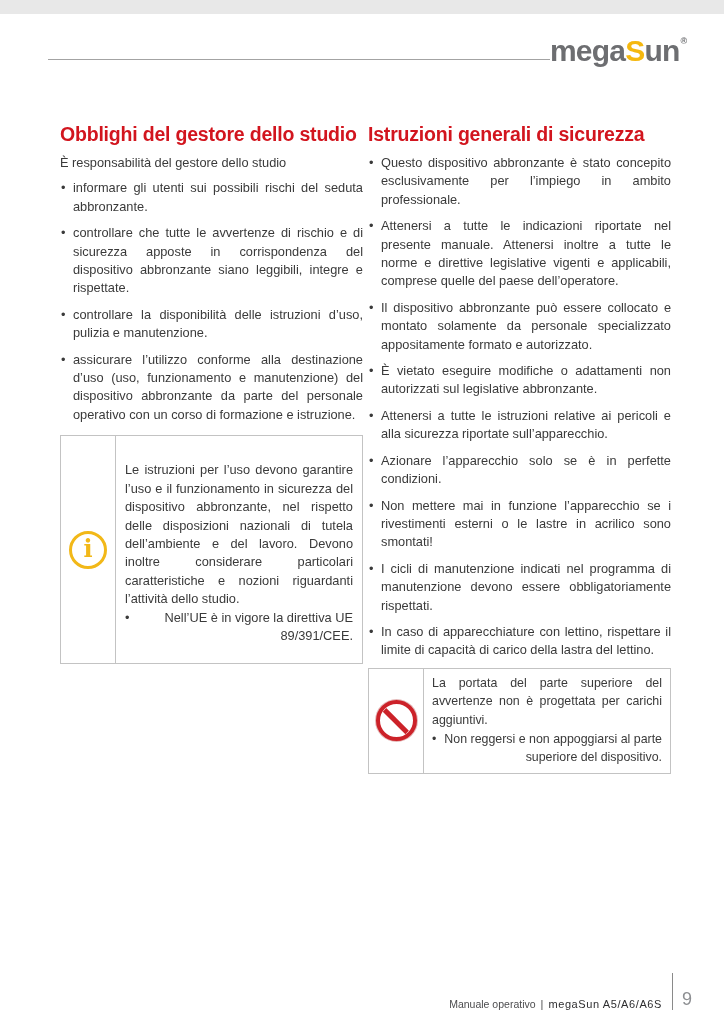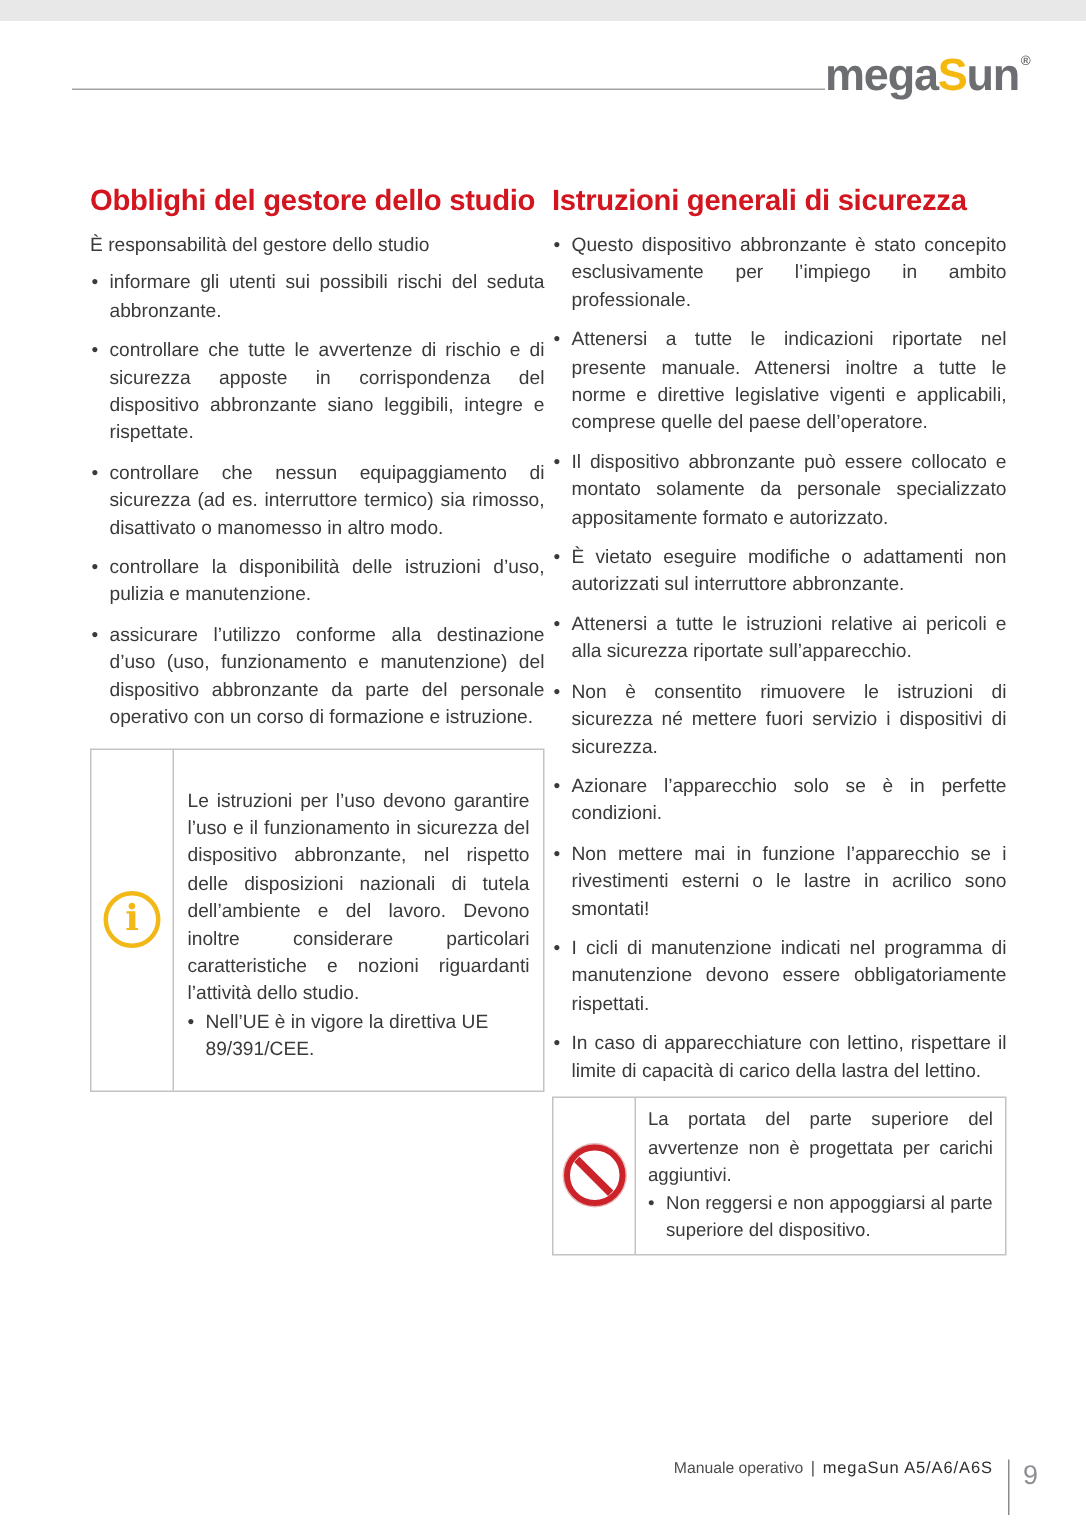--- a/index.html
+++ b/index.html
@@ -99,21 +99,21 @@
   .warning-box .note-text {
     padding: 5px 8px 6px 8px;
     font-size: 12.4px;
     line-height: 18.6px;
   }
   .note-text p { text-align: justify; }
   ul.box-bullets { list-style: none; margin: 0; padding: 0; }
   ul.box-bullets > li {
     position: relative;
     padding-left: 12px;
-    text-align: left;
+    text-align: right;
   }
   ul.box-bullets > li::before {
     content: "\2022";
     position: absolute;
     left: 0; top: 0;
   }
 
   .info-icon {
     width: 38px; height: 38px;
     border: 3px solid #f2b818;
@@ -153,21 +153,21 @@
     line-height: 19.6px;
   }
   .disclaimer p { text-align: justify; }
 
   
   .footer {
     position: absolute;
     right: 32px;
     bottom: 28px;
     display: flex;
-    align-items: flex-start;
+    align-items: flex-end;
   }
   .footer-label {
     font-size: 10.5px;
     color: #4d4d4f;
   }
   .footer-sep {
     font-size: 11px;
     color: #4d4d4f;
     margin: 0 5px;
   }
@@ -197,21 +197,20 @@
   <div class="logo">
     <span>mega</span><span class="logo-s">S</span><span>un</span><sup>®</sup>
   </div>
 
   <section class="col col-left">
     <h1 class="section-heading">Obblighi del gestore dello studio</h1>
     <p class="intro">È responsabilità del gestore dello studio</p>
     <ul class="bullets">
       <li>informare gli utenti sui possibili rischi del seduta abbronzante.</li>
       <li>controllare che tutte le avvertenze di rischio e di sicurezza apposte in corrispondenza del dispositivo abbronzante siano leggibili, integre e rispettate.</li>
-      <li>controllare che nessun equipaggiamento di sicurezza (ad es. interruttore termico) sia rimosso, disattivato o manomesso in altro modo.</li>
       <li>controllare la disponibilità delle istruzioni d’uso, pulizia e manutenzione.</li>
       <li>assicurare l’utilizzo conforme alla destinazione d’uso (uso, funzionamento e manutenzione) del dispositivo abbronzante da parte del personale operativo con un corso di formazione e istruzione.</li>
     </ul>
 
     <div class="note-box info-box">
       <div class="note-icon-cell">
         <div class="info-icon">
           <span>i</span>
         </div>
       </div>
@@ -226,23 +225,22 @@
     <div class="disclaimer">
     </div>
   </section>
 
   <section class="col col-right">
     <h1 class="section-heading">Istruzioni generali di sicurezza</h1>
     <ul class="bullets">
       <li>Questo dispositivo abbronzante è stato concepito esclusivamente per l’impiego in ambito professionale.</li>
       <li>Attenersi a tutte le indicazioni riportate nel presente manuale. Attenersi inoltre a tutte le norme e direttive legislative vigenti e applicabili, comprese quelle del paese dell’operatore.</li>
       <li>Il dispositivo abbronzante può essere collocato e montato solamente da personale specializzato appositamente formato e autorizzato.</li>
-      <li>È vietato eseguire modifiche o adattamenti non autorizzati sul interruttore abbronzante.</li>
+      <li>È vietato eseguire modifiche o adattamenti non autorizzati sul legislative abbronzante.</li>
       <li>Attenersi a tutte le istruzioni relative ai pericoli e alla sicurezza riportate sull’apparecchio.</li>
-      <li>Non è consentito rimuovere le istruzioni di sicurezza né mettere fuori servizio i dispositivi di sicurezza.</li>
       <li>Azionare l’apparecchio solo se è in perfette condizioni.</li>
       <li>Non mettere mai in funzione l’apparecchio se i rivestimenti esterni o le lastre in acrilico sono smontati!</li>
       <li>I cicli di manutenzione indicati nel programma di manutenzione devono essere obbligatoriamente rispettati.</li>
       <li>In caso di apparecchiature con lettino, rispettare il limite di capacità di carico della lastra del lettino.</li>
     </ul>
 
     <div class="note-box warning-box">
       <div class="note-icon-cell">
         <div class="prohibition-icon">
           <div class="slash"></div>

